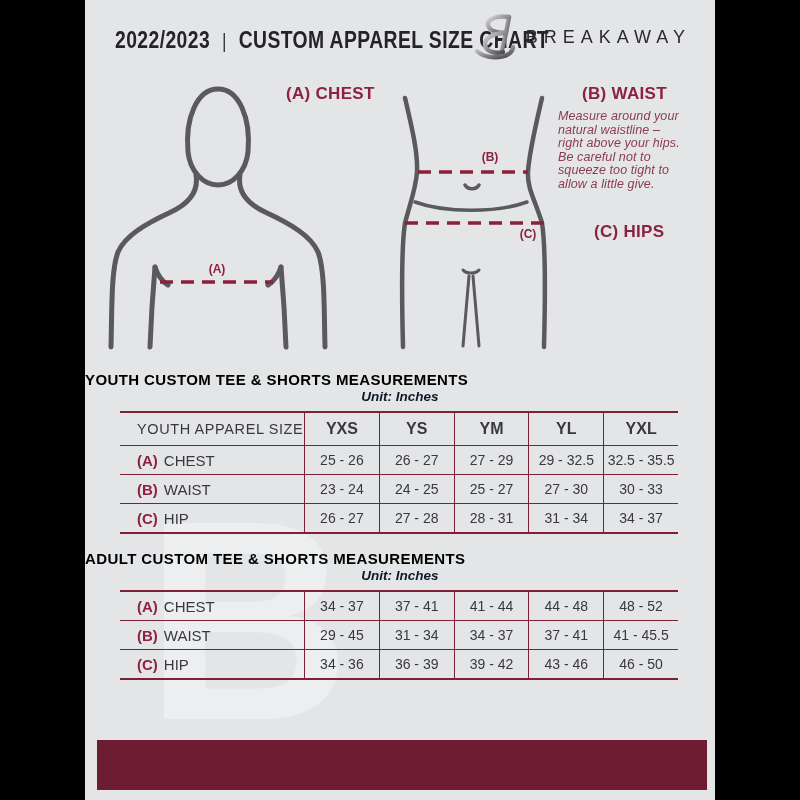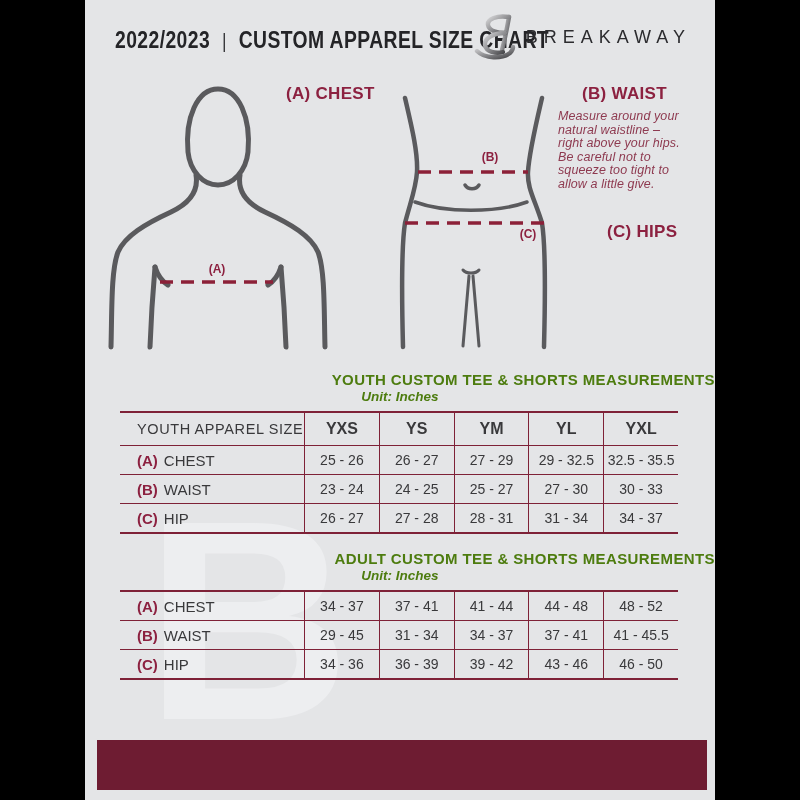--- a/index.html
+++ b/index.html
@@ -35,26 +35,26 @@
     position:absolute;font-style:italic;font-size:12.5px;line-height:13.6px;
     color:#8e3a50;white-space:pre-line;letter-spacing:.1px;
   }
   
   .watermark{
     position:absolute;left:60px;top:478px;font-size:285px;font-weight:bold;
     color:#edeef0;line-height:1;z-index:0;user-select:none;
   }
   
   .tbl-title{
-    position:absolute;left:0;width:100%;text-align:right;z-index:2;
-    font-weight:bold;font-size:15px;letter-spacing:.4px;color:#4d7c0f;
+    position:absolute;left:0;width:100%;text-align:left;z-index:2;
+    font-weight:bold;font-size:15px;letter-spacing:.4px;color:#000000;
   }
   .tbl-unit{
     position:absolute;left:0;width:100%;text-align:center;z-index:2;
-    font-style:italic;font-weight:bold;font-size:13.5px;color:#4d7c0f;
+    font-style:italic;font-weight:bold;font-size:13.5px;color:#0f172a;
   }
   .size-table{
     position:absolute;left:35px;width:558px;z-index:2;
     border-top:2px solid #7e2137;border-bottom:2px solid #7e2137;
   }
   .trow{display:grid;grid-template-columns:184px repeat(5,1fr);height:28px;}
   .trow.head{height:32px;}
   .trow + .trow{border-top:1.5px solid #7e2137;}
   .tcell{
     display:flex;align-items:center;justify-content:center;
@@ -137,21 +137,21 @@
   <div class="guide-heading" style="left:177px;top:84px">(A) CHEST</div>
 
   <div class="guide-heading" style="left:473px;top:84px">(B) WAIST</div>
   <div class="guide-body" style="left:473px;top:110px;width:160px">Measure around your
 natural waistline –
 right above your hips.
 Be careful not to
 squeeze too tight to
 allow a little give.</div>
 
-  <div class="guide-heading" style="left:498px;top:222px">(C) HIPS</div>
+  <div class="guide-heading" style="left:485px;top:222px">(C) HIPS</div>
 
   <div class="tbl-title" style="top:371px">YOUTH CUSTOM TEE &amp; SHORTS MEASUREMENTS</div>
   <div class="tbl-unit" style="top:389px">Unit: Inches</div>
   <div class="size-table" style="top:411px">
       <div class="trow head">
         <div class="tcell corner">YOUTH APPAREL SIZE</div>
         <div class="tcell size-h">YXS</div>
         <div class="tcell size-h">YS</div>
         <div class="tcell size-h">YM</div>
         <div class="tcell size-h">YL</div>

